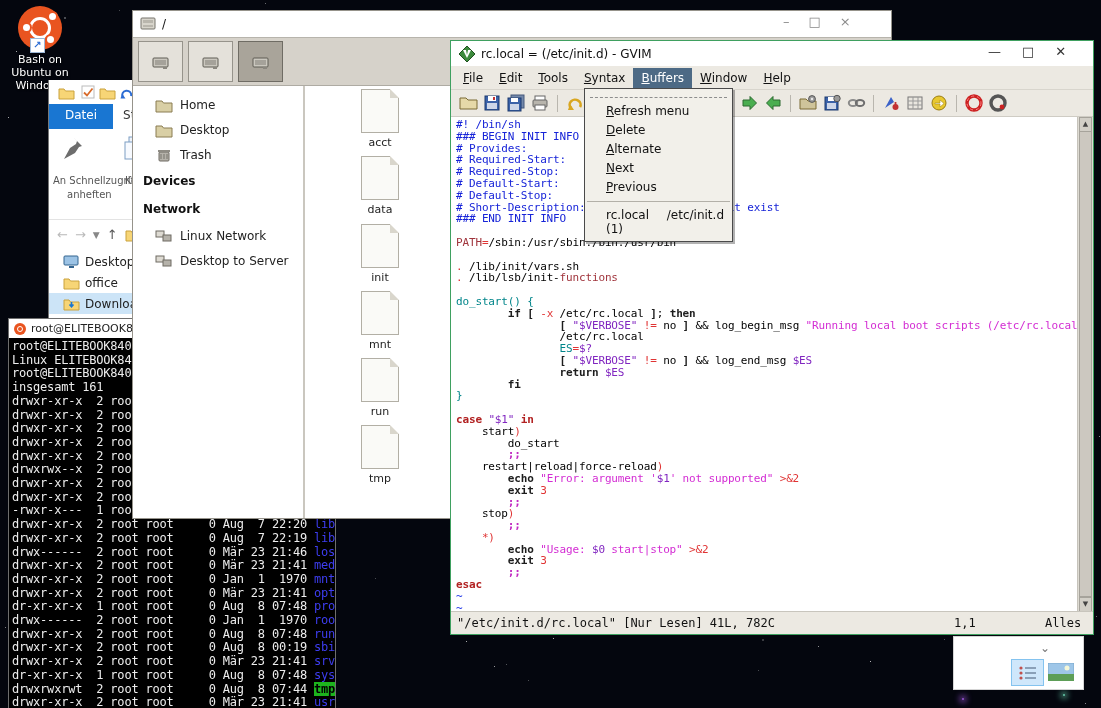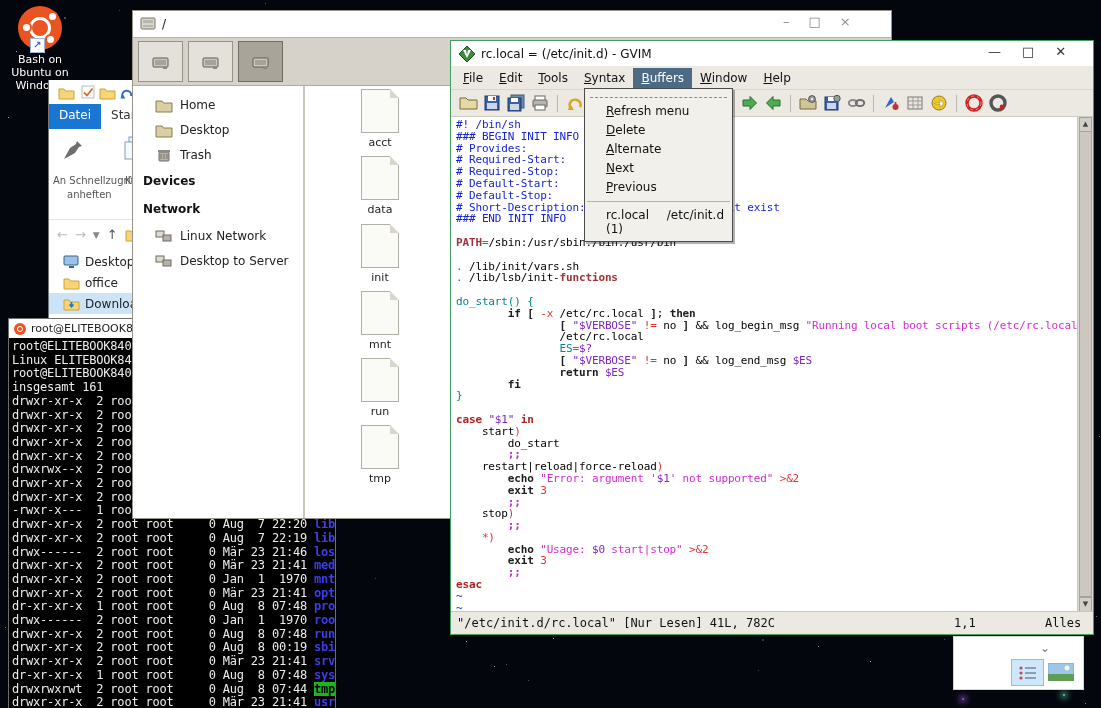--- a/index.html
+++ b/index.html
@@ -19,42 +19,42 @@
   .shortcut-label{margin-top:3px;font-size:11px;line-height:13px;color:#fff;text-shadow:1px 1px 2px #000;}
 
   
   .exp{position:absolute;left:48px;top:80px;width:89px;height:242px;background:#fff;z-index:2;overflow:hidden;
     border-left:1px solid #777;}
   .exp-qat{height:24px;display:flex;align-items:center;gap:3px;padding-left:9px;}
   .exp-qat svg{display:block}
   .qat-sep{width:1px;height:12px;background:#ccc;}
   .qat-caret{font-size:8px;color:#555;}
   .exp-tabs{height:25px;display:flex;font-size:12px;}
-  .tab-datei{background:#1976d2;color:#fff;padding:4px 10px;}
+  .tab-datei{background:#1976d2;color:#fff;padding:4px 16px;}
   .tab-start{color:#333;padding:4px 10px;}
   .exp-ribbon{height:90px;position:relative;border-bottom:1px solid #e3e3e3;color:#555;}
   .exp-ribbon .pin{position:absolute;left:14px;top:6px;}
   .exp-ribbon .copy{position:absolute;left:72px;top:6px;}
   .rb-lbl{position:absolute;font-size:10px;color:#555;white-space:nowrap;}
   .exp-nav{height:29px;display:flex;align-items:center;gap:7px;padding-left:8px;font-size:13px;}
   .nav-back{color:#b9b9b9}.nav-fwd{color:#b9b9b9}.nav-chev{color:#888;font-size:9px}.nav-up{color:#555}
   .exp-side{padding-top:2px;}
   .exp-item{height:21px;display:flex;align-items:center;gap:5px;padding-left:14px;font-size:12px;color:#222;white-space:nowrap;}
   .exp-item.sel{background:#cce4f7;}
 
   
   .term{position:absolute;left:8px;top:318px;width:326px;height:390px;z-index:3;background:#000;border:1px solid #6e6e6e;border-bottom:none;}
   .term-title{height:19px;background:#fff;display:flex;align-items:center;gap:5px;padding-left:5px;
     font-size:11px;color:#222;white-space:nowrap;overflow:hidden;}
   .term-ico{width:12px;height:12px;border-radius:50%;background:#e95420;flex:0 0 auto;position:relative;}
   .term-ico::after{content:"";position:absolute;left:3px;top:3px;width:4px;height:4px;border:1.5px solid #fff;border-radius:50%;}
   .term-body{font-family:"DejaVu Sans Mono",monospace;font-size:12px;line-height:13.7px;letter-spacing:-0.2px;
     color:#ededed;padding:2px 0 0 3px;white-space:pre;overflow:hidden;height:368px;}
   .t-w{color:#ededed}
-  .t-b{color:#3d3dee;font-weight:bold}
+  .t-b{color:#3d3dee;font-weight:normal}
   .t-g{color:#1db41d;font-weight:bold}
   .t-gb{color:#000;background:#1db41d;font-weight:bold}
 
   
   .exp-corner{position:absolute;left:953px;top:636px;width:129px;height:52px;background:#fff;z-index:2;
     border:1px solid #d5d5d5;overflow:hidden;}
   .corner-chev{position:absolute;left:86px;top:4px;color:#777;font-size:12px;}
   .view-btn{position:absolute;display:flex;align-items:center;justify-content:center;}
   .view-list{left:57px;top:22px;width:31px;height:25px;background:#cfe7fb;border:1px solid #84c3ef;}
   .view-thumb{left:93px;top:25px;width:28px;height:20px;}
@@ -99,21 +99,21 @@
   .v-cm{color:#1724d8}
   .v-st{color:#d32cd3}
   .v-va{color:#8126c0}
   .v-kw{color:#1d1d1d;font-weight:bold}
   .v-cs{color:#b22222;font-weight:bold}
   .v-op{color:#e03434}
   .v-fn{color:#00858a}
   .v-pl{color:#000}
   .v-sc{color:#c22bc2;font-weight:bold}
   .v-ti{color:#2238e8}
-  .v-id{color:#a0343c;font-weight:bold}
+  .v-id{color:#a0343c;font-weight:normal}
   .gv-scroll{position:absolute;top:76px;right:0;width:15px;bottom:22px;background:#dedbd3;border-left:1px solid #c6c3bb;}
   .sb-btn{position:absolute;left:1px;right:1px;height:13px;background:#d2cfc7;border:1px solid #a6a39b;
     font-size:7px;color:#444;text-align:center;line-height:12px;}
   .sb-up{top:0}.sb-dn{bottom:0}
   .sb-thumb{position:absolute;left:1px;right:1px;top:14px;bottom:15px;background:#ccc8c0;border:1px solid #a6a39b;}
   .gv-status{position:absolute;left:0;right:0;bottom:0;height:22px;background:#ece9e2;border-top:1px solid #c8c5bd;
     font-family:"DejaVu Sans Mono",monospace;font-size:12px;color:#111;}
   .gv-status .sl{position:absolute;left:6px;top:4px;}
   .gv-status .sc{position:absolute;left:503px;top:4px;}
   .gv-status .sa{position:absolute;left:594px;top:4px;}

